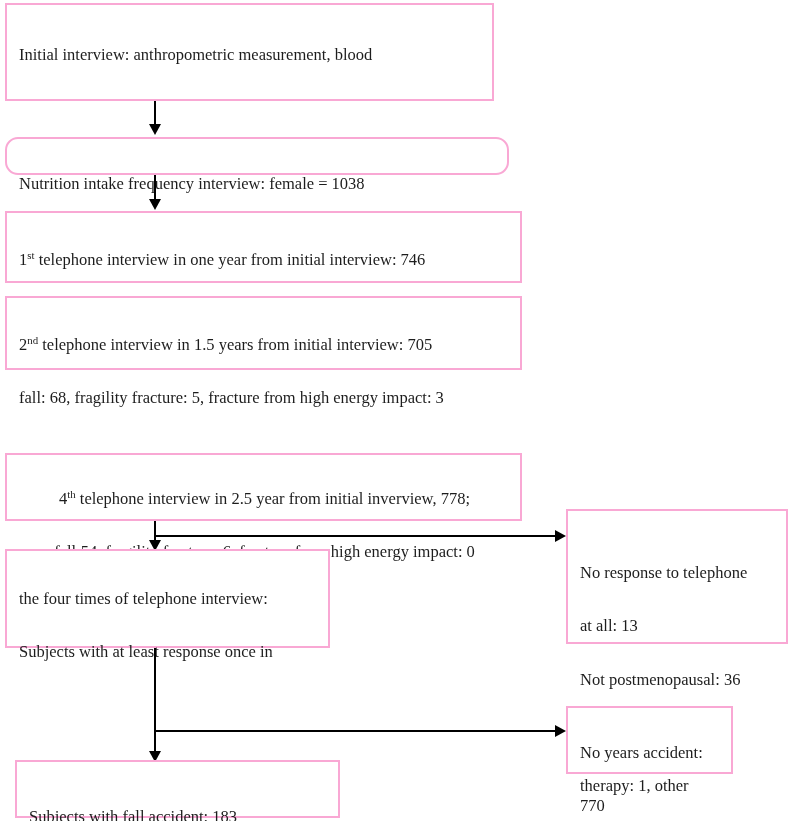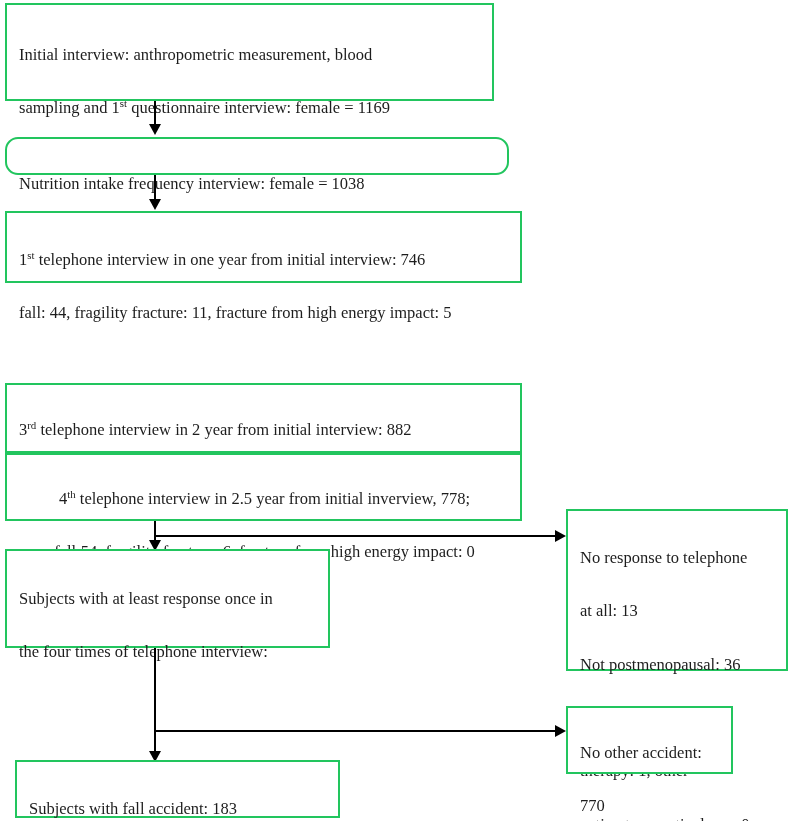--- a/index.html
+++ b/index.html
@@ -13,21 +13,21 @@
     width: 792px;
     height: 821px;
     background: #ffffff;
     font-family: "Liberation Serif", "DejaVu Serif", serif;
     color: #1a1a1a;
     overflow: hidden;
   }
   .node {
     position: absolute;
     box-sizing: border-box;
-    border: 2px solid #22c55e;
+    border: 2px solid #f9a8d4;
     background: #ffffff;
     padding: 7px 10px 7px 12px;
     font-size: 16.5px;
     line-height: 1.62;
     color: #1d1d1d;
     white-space: pre-line;
   }
   .node .line {
     display: block;
     white-space: nowrap;
@@ -60,75 +60,74 @@
     border-left: 11px solid #000000;
   }
 </style>
 </head>
 <body>
 
 <div id="canvas">
 
   <div class="node" style="left:5px; top:3px; width:489px; height:98px; padding-top:10px;">
     <span class="line">Initial interview: anthropometric measurement, blood</span>
-    <span class="line">sampling and 1<sup>st</sup> questionnaire interview: female = 1169</span>
   </div>
 
   <div class="conn v-line" style="left:154px; top:101px; height:25px;"></div>
   <div class="arrow-down" style="left:149px; top:124px;"></div>
 
   <div class="node" style="left:5px; top:137px; width:504px; height:38px; padding-top:5px;border-radius:13px;">
     <span class="line">Nutrition intake frequency interview: female = 1038</span>
   </div>
 
   <div class="conn v-line" style="left:154px; top:175px; height:26px;"></div>
   <div class="arrow-down" style="left:149px; top:199px;"></div>
 
   <div class="node" style="left:5px; top:211px; width:517px; height:72px;">
     <span class="line">1<sup>st</sup> telephone interview in one year from initial interview: 746</span>
     <span class="line">fall: 44, fragility fracture: 11, fracture from high energy impact: 5</span>
   </div>
 
+  <div class="node" style="left:5px; top:296px; width:517px; height:74px;">
+    <span class="line">2<sup>nd</sup> telephone interview in 1.5 years from initial interview: 705</span>
+    <span class="line">fall: 68, fragility fracture: 5, fracture from high energy impact: 3</span>
+  </div>
 
-  <div class="node" style="left:5px; top:383px; width:517px; height:70px; padding-top:5px;">
-    <span class="line">3<sup>rd</sup> telephone interview in 2 year from initial interview: 882</span>
-    <span class="line">fall:66, fragility fracture: 5, fracture from high energy impact: 1</span>
-  </div>
 
   <div class="node" style="left:5px; top:453px; width:517px; height:68px; padding-top:4px;text-align:center;">
     <span class="line">4<sup>th</sup> telephone interview in 2.5 year from initial inverview, 778;</span>
     <span class="line">fall:54, fragility fracture: 6, fracture from high energy impact: 0</span>
   </div>
 
   <div class="conn v-line" style="left:154px; top:521px; height:27px;"></div>
   <div class="arrow-down" style="left:149px; top:540px;"></div>
   <div class="conn h-line" style="left:154px; top:535px; width:403px;"></div>
   <div class="arrow-right" style="left:555px; top:530px;"></div>
 
   <div class="node" style="left:5px; top:549px; width:325px; height:99px; padding-top:8px;">
+    <span class="line">the four times of telephone interview:</span>
     <span class="line">Subjects with at least response once in</span>
-    <span class="line">the four times of telephone interview:</span>
   </div>
 
-  <div class="node" style="left:566px; top:509px; width:222px; height:162px; padding-top:7px;">
+  <div class="node" style="left:566px; top:509px; width:222px; height:135px; padding-top:22px;">
     <span class="line">No response to telephone</span>
     <span class="line">at all: 13</span>
     <span class="line">Not postmenopausal: 36</span>
     <span class="line">Hormone replacement</span>
     <span class="line">therapy: 1, other</span>
     <span class="line">anti-osteoporotic drugs: 0</span>
   </div>
 
   <div class="conn v-line" style="left:154px; top:648px; height:111px;"></div>
   <div class="arrow-down" style="left:149px; top:751px;"></div>
   <div class="conn h-line" style="left:154px; top:730px; width:403px;"></div>
   <div class="arrow-right" style="left:555px; top:725px;"></div>
 
   <div class="node" style="left:566px; top:706px; width:167px; height:68px; padding-top:5px;">
-    <span class="line">No other accident:</span>
+    <span class="line">No years accident:</span>
     <span class="line">770</span>
   </div>
 
-  <div class="node" style="left:15px; top:760px; width:325px; height:58px; padding-top:7px;">
+  <div class="node" style="left:15px; top:760px; width:325px; height:58px; padding-top:15px;">
     <span class="line">Subjects with fall accident: 183</span>
   </div>
 
 </div>
 
 </body></html>

